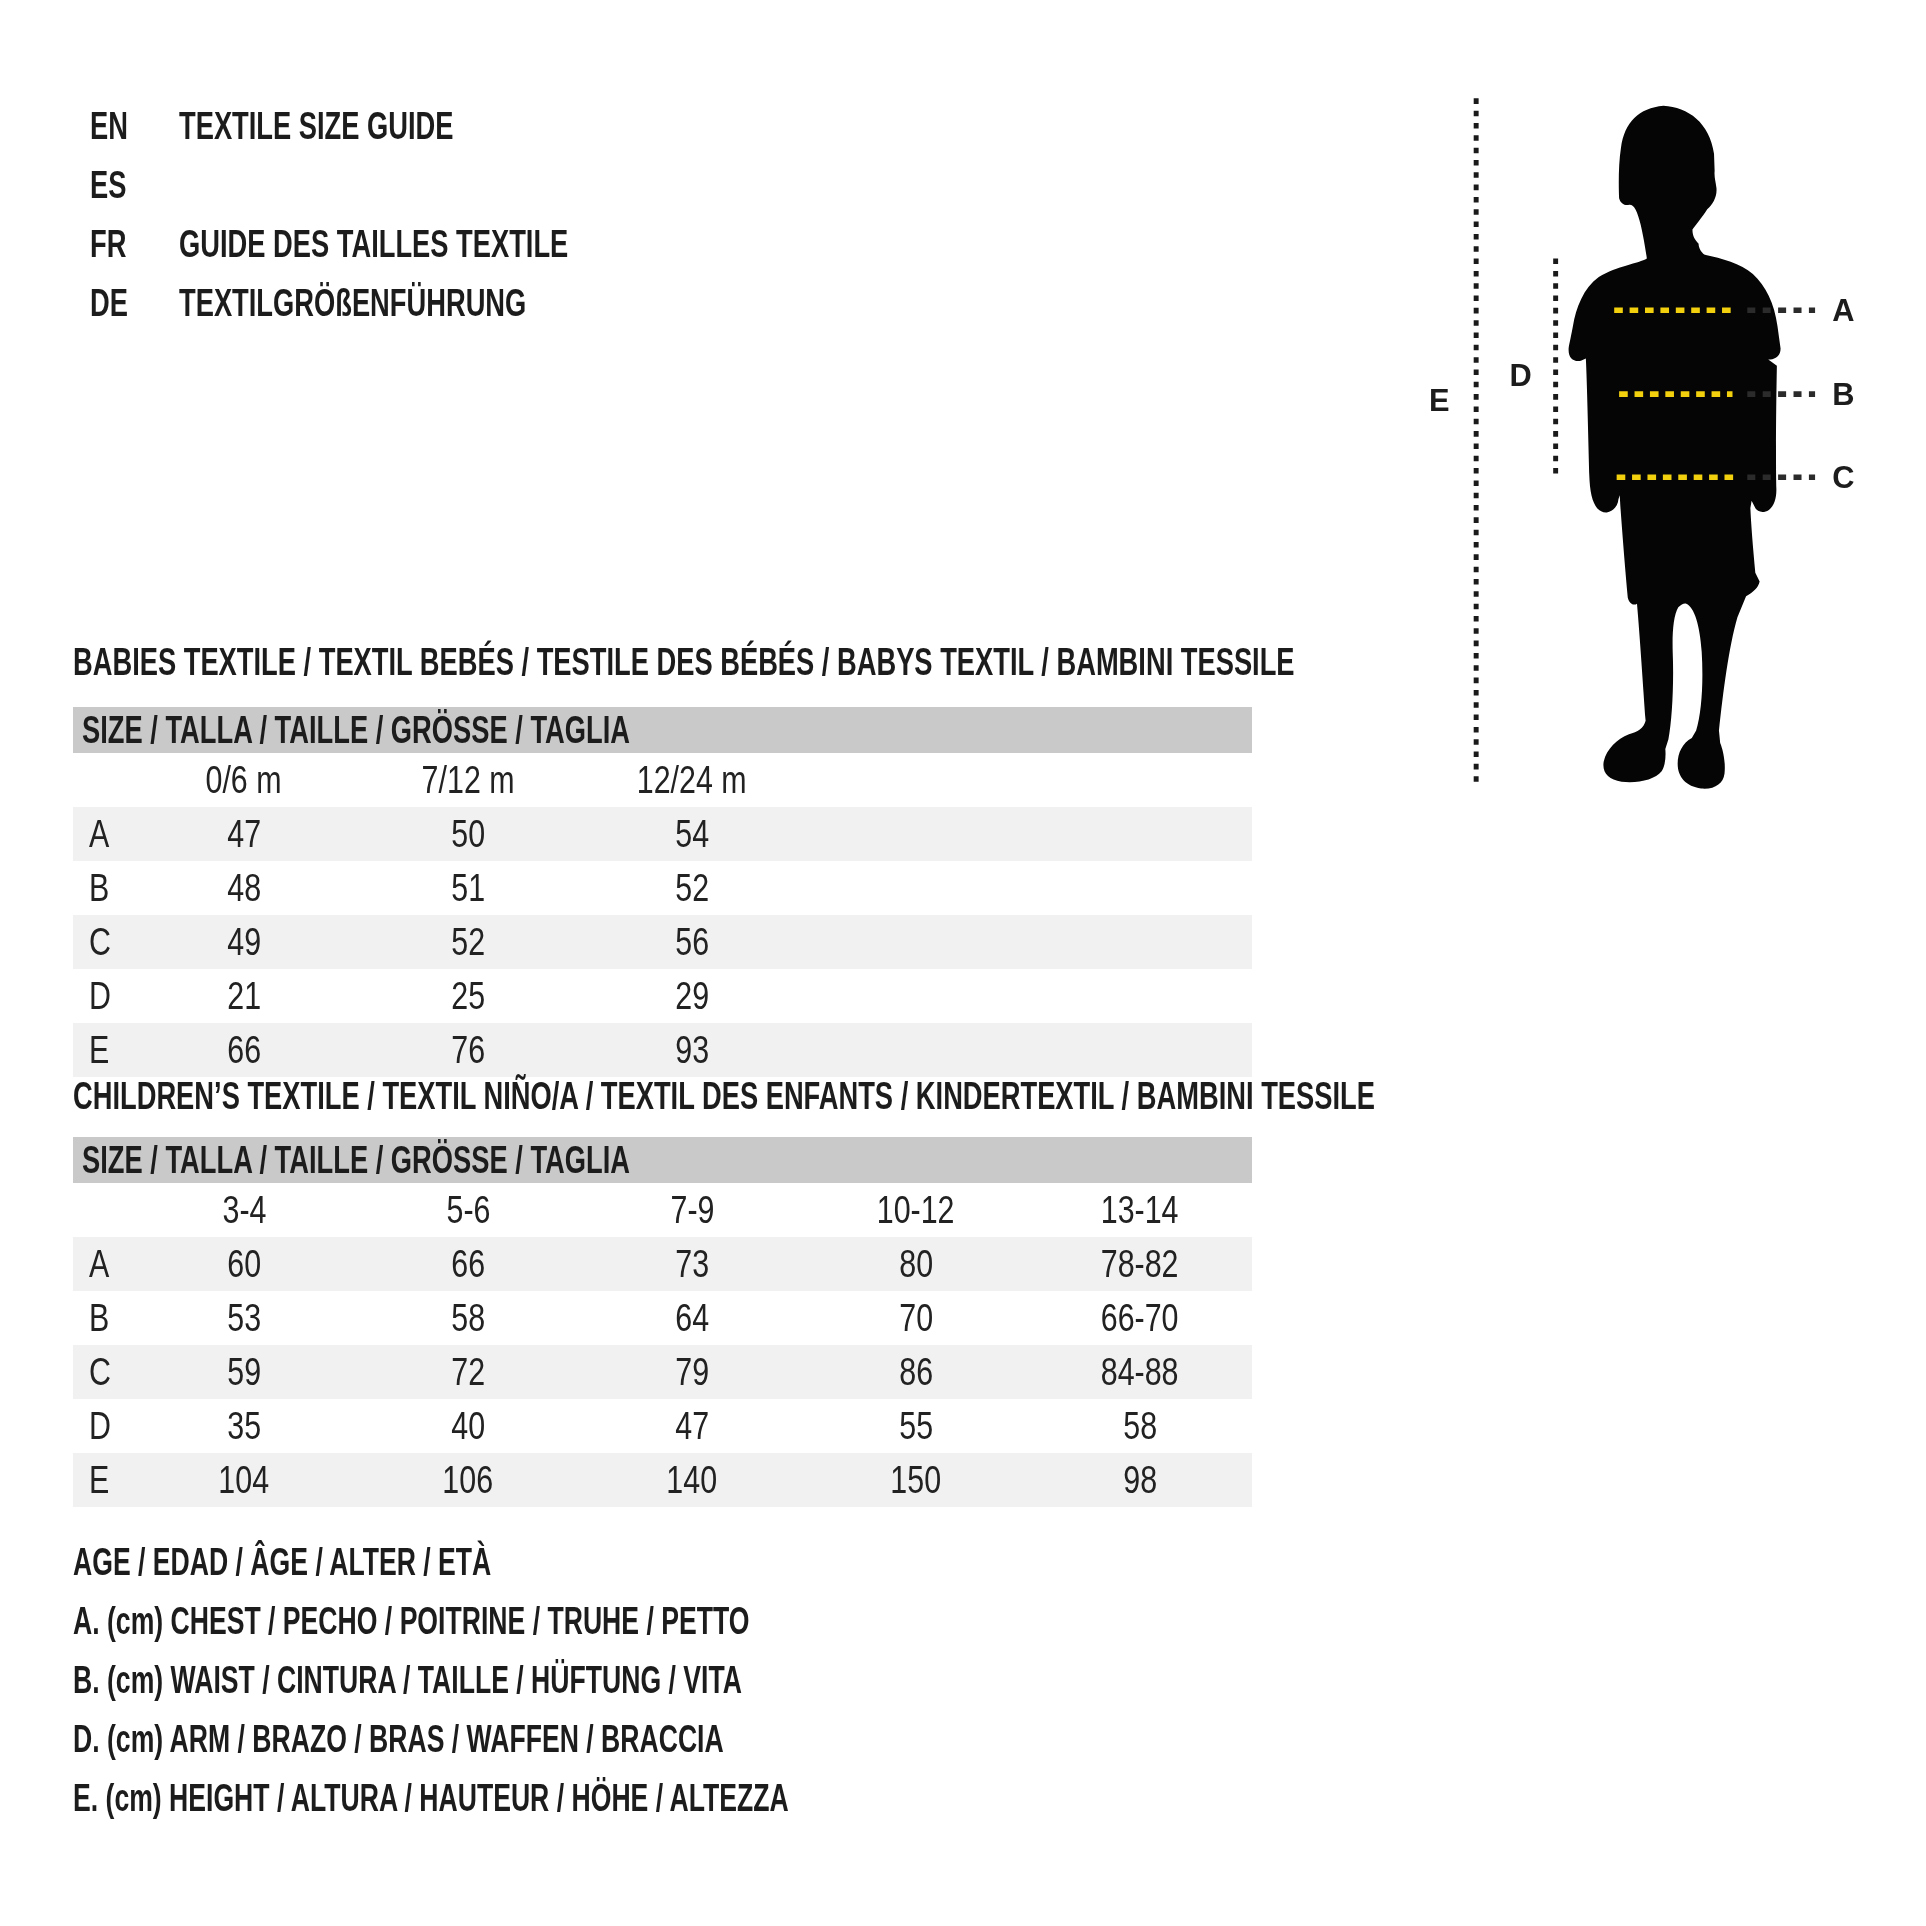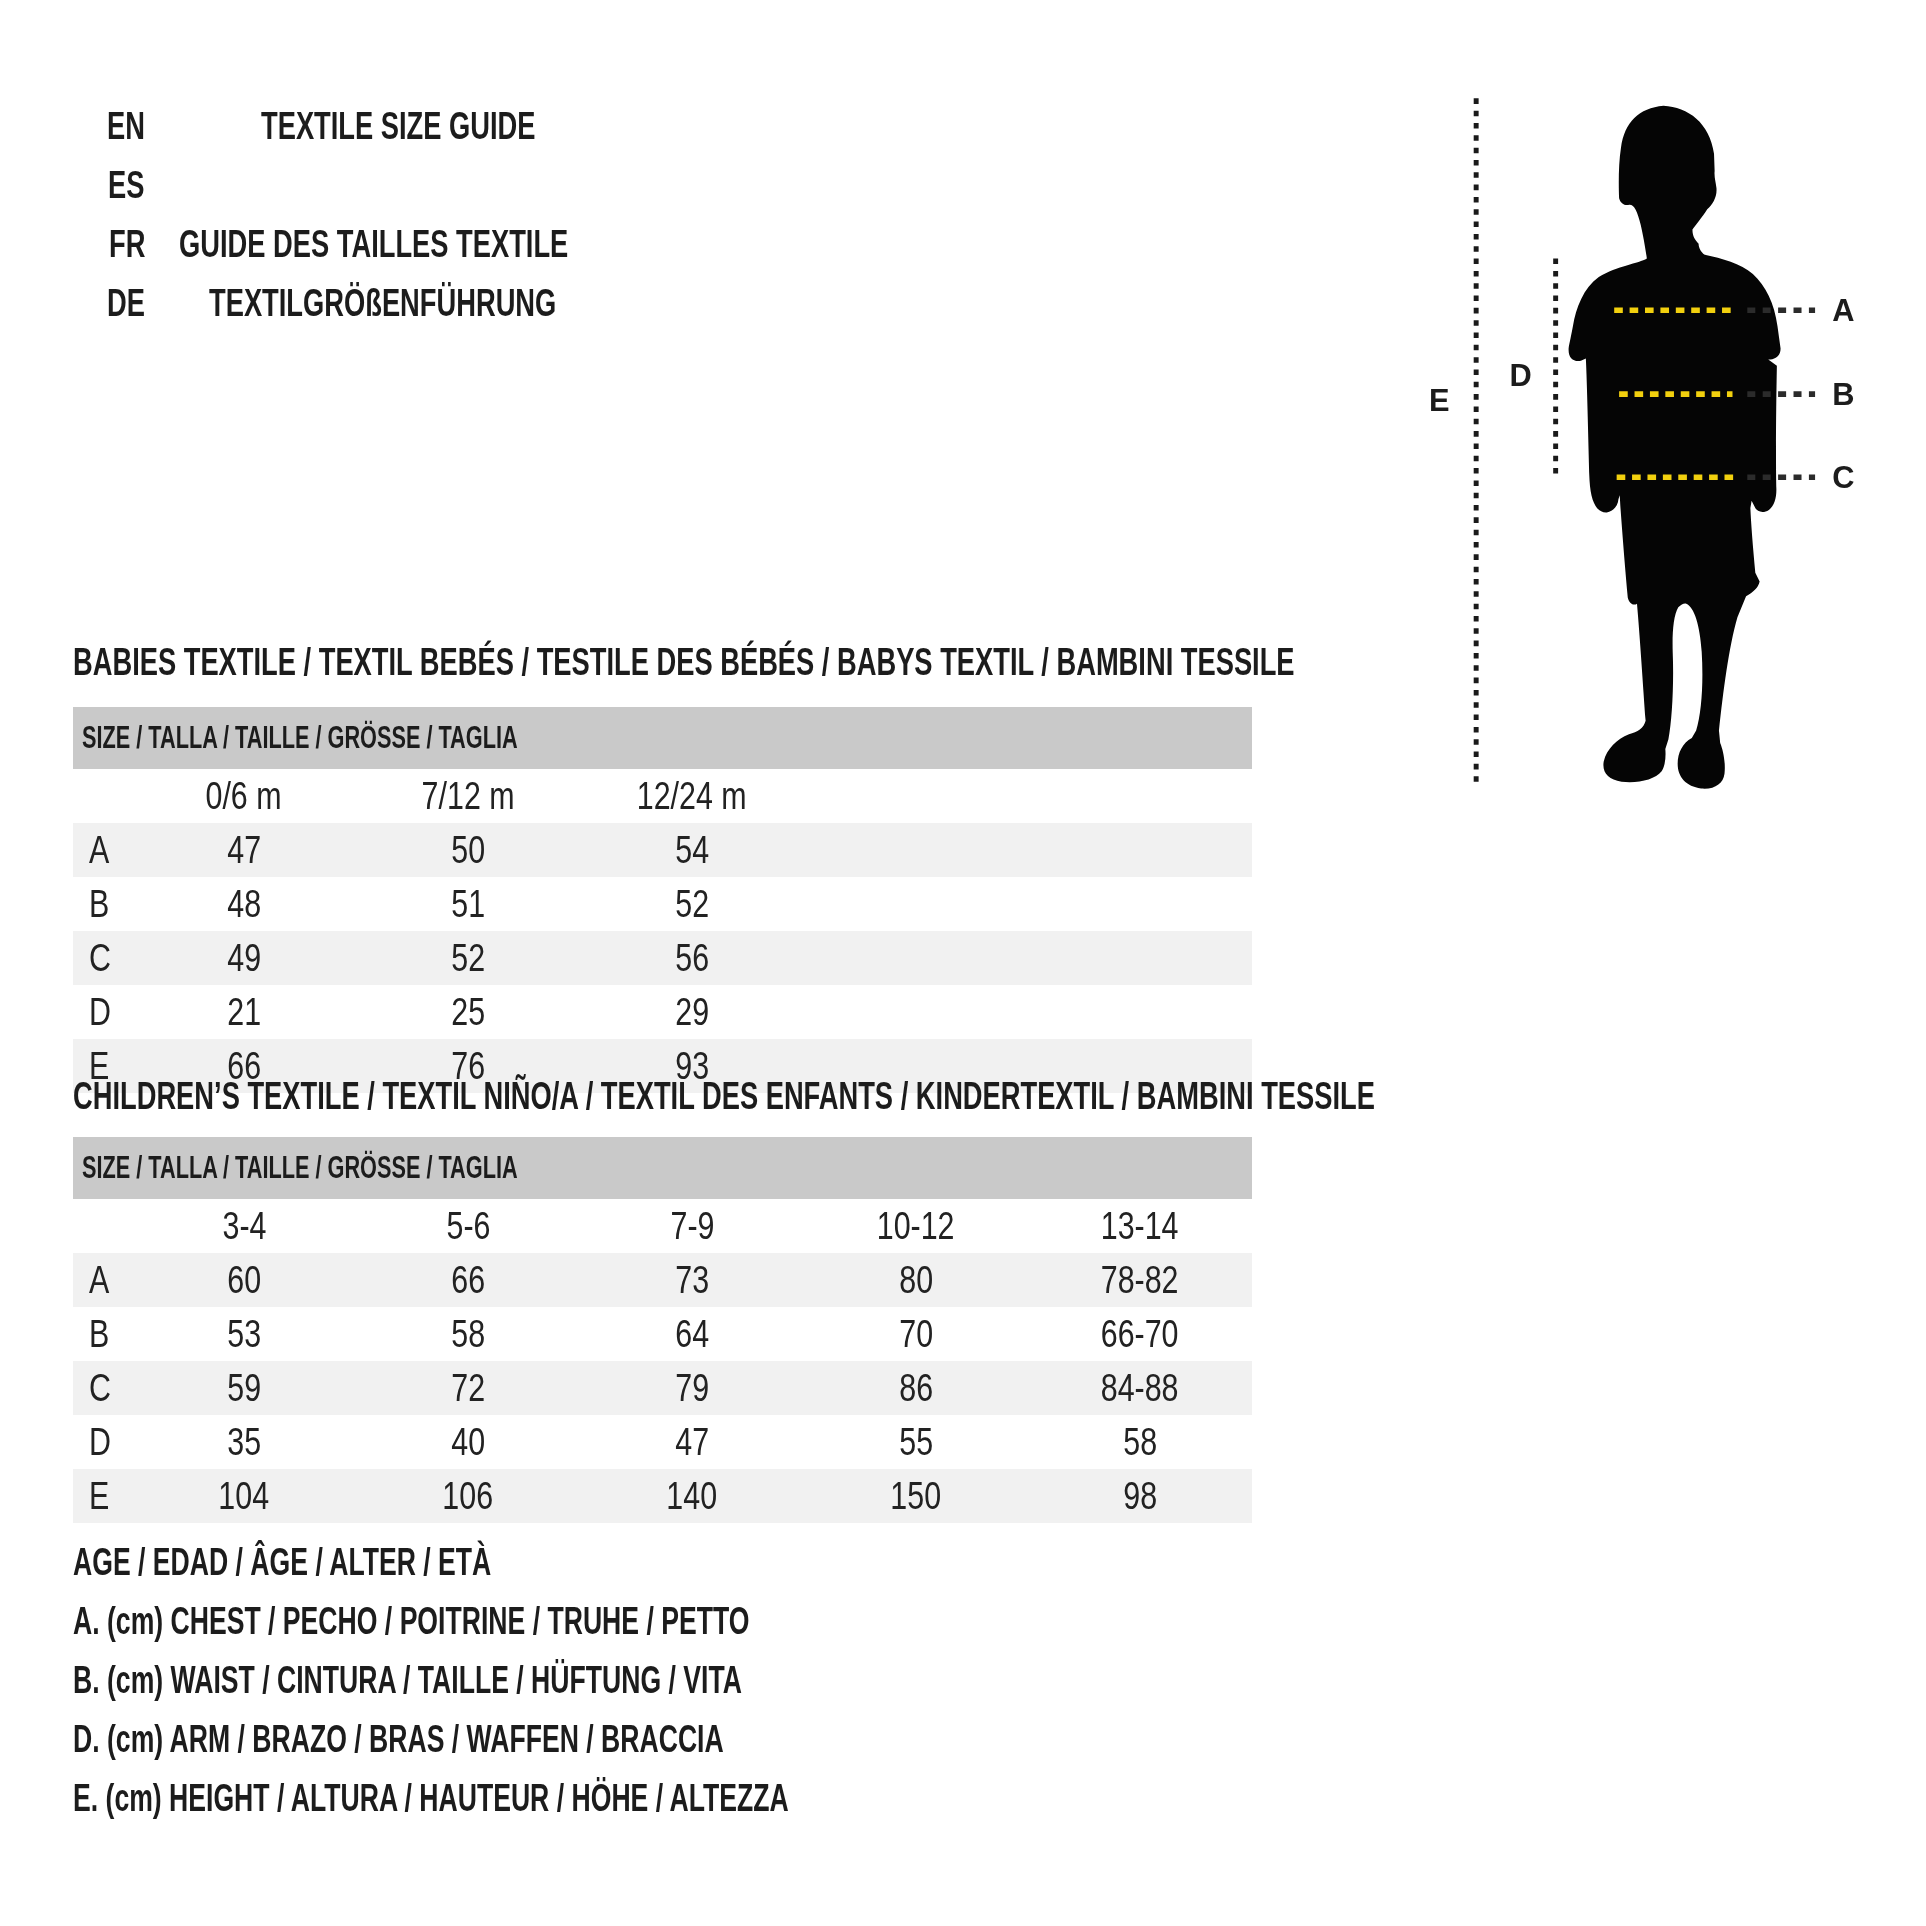--- a/index.html
+++ b/index.html
@@ -21,37 +21,37 @@
     overflow:hidden;
     font-family:"Liberation Sans",sans-serif;
     color:var(--text);
   }
   
   .cx{display:inline-block;transform:scaleX(0.70);transform-origin:0 50%;white-space:nowrap;}
   .cxn{display:inline-block;transform:scaleX(0.80);transform-origin:50% 50%;white-space:nowrap;}
   .cxl{display:inline-block;transform:scaleX(0.80);transform-origin:0 50%;white-space:nowrap;}
 
   
-  .lang-block{position:absolute;left:90px;top:96px;text-align:center;}
+  .lang-block{position:absolute;left:90px;top:96px;}
   .lang-row{display:grid;grid-template-columns:89px auto;height:59px;align-items:center;}
   .lang-row span{font-size:39px;font-weight:700;}
 
   
   .sec-title{position:absolute;left:73px;height:59px;display:flex;align-items:center;font-size:39px;font-weight:700;}
   .sec-title.babies{top:632px;}
   .sec-title.children{top:1066px;}
 
   
   .size-table{position:absolute;left:73px;width:1179px;}
   .size-table.babies{top:707px;}
   .size-table.children{top:1137px;}
   .t-headerbar{
-    height:62px;background:var(--header-bg);
+    height:46px;background:var(--header-bg);
     display:flex;align-items:center;padding-left:9.2px;
-    font-size:31px;font-weight:700;
+    font-size:39px;font-weight:700;
   }
   .t-row{display:grid;grid-template-columns:59px repeat(5,1fr);height:54px;align-items:center;}
   .t-row.stripe{background:var(--stripe);}
   .t-cell{text-align:center;font-size:38px;font-weight:400;color:var(--num);}
   .t-cell.rowlabel{text-align:left;padding-left:16px;}
 
   
   .legend{position:absolute;left:73px;top:1513px;margin-top:20px;}
   .legend-row{height:59px;display:flex;align-items:center;font-size:38px;font-weight:700;}
 

